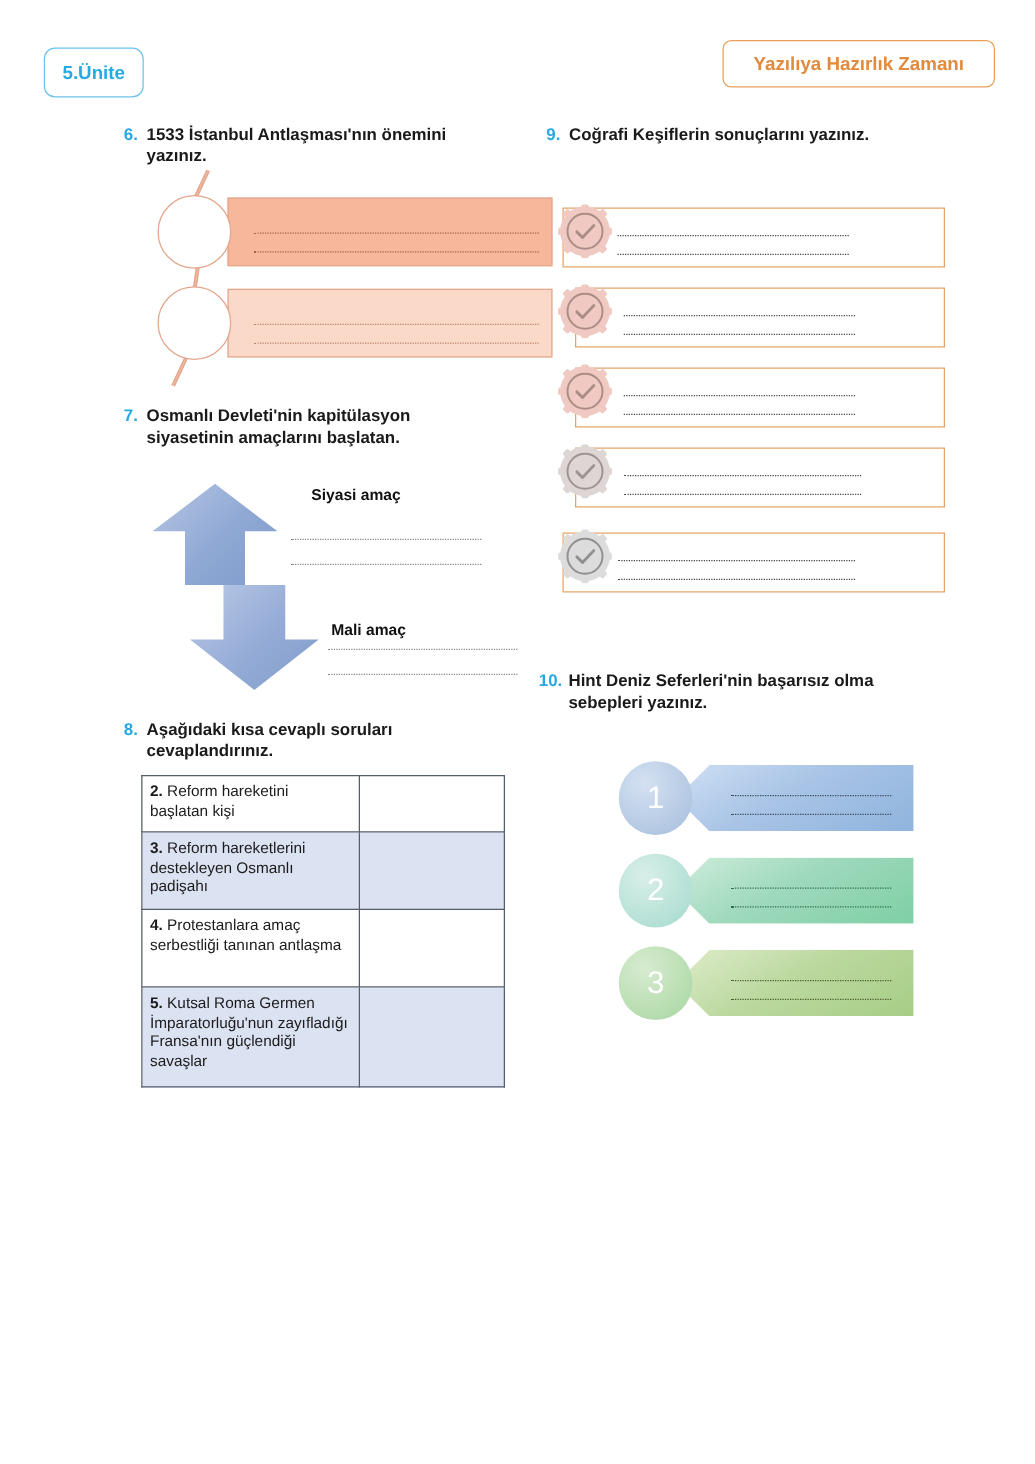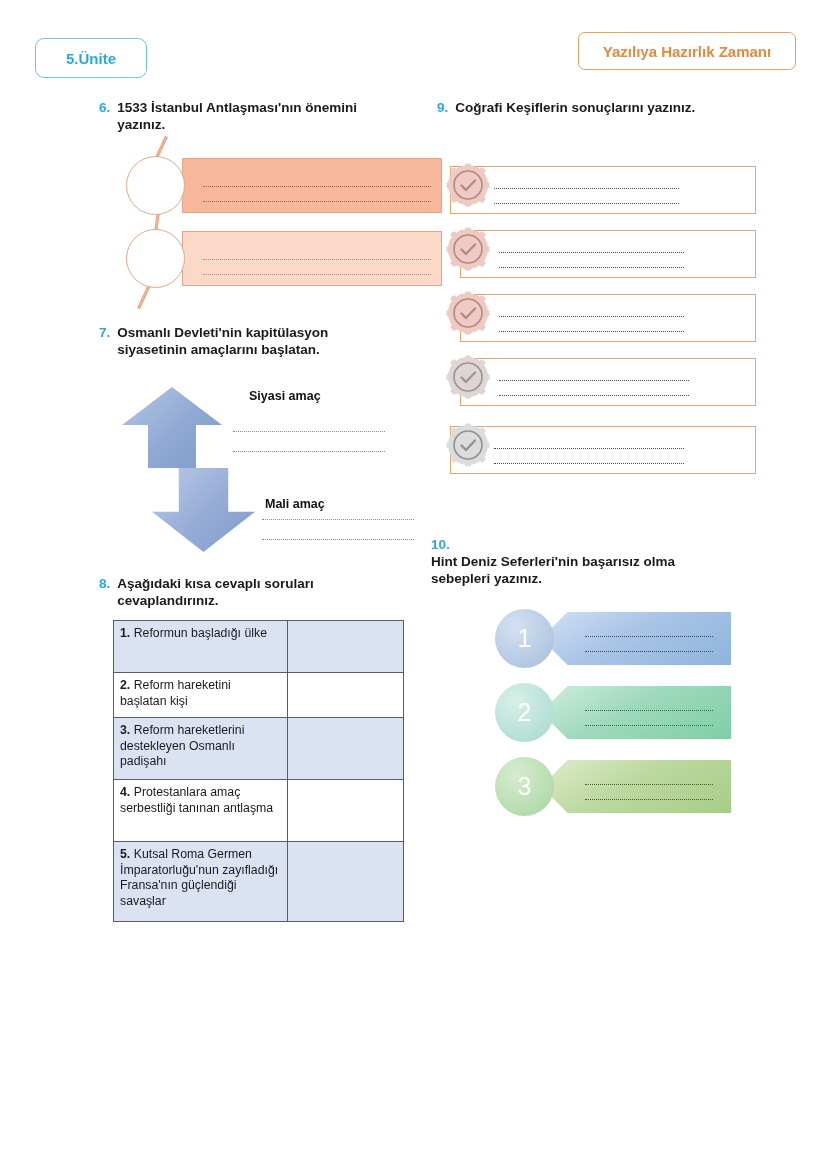--- a/index.html
+++ b/index.html
@@ -7,21 +7,21 @@
     width: 828px; height: 1171px;
     background: #ffffff;
     font-family: "Liberation Sans", sans-serif;
     overflow: hidden;
   }
   .page { position: relative; width: 828px; height: 1171px; background:#fff; }
 
   
   .unit-badge {
     position: absolute; left: 35px; top: 38px;
-    width: 112px; height: 40px;
+    width: 80px; height: 40px;
     border: 1.6px solid #6ec4ea; border-radius: 9px;
     display: flex; align-items: center; justify-content: center;
     color: #29a9e1; font-size: 15px; font-weight: bold;
   }
   .prep-badge {
     position: absolute; left: 578px; top: 32px;
     width: 218px; height: 38px;
     border: 1.6px solid #e8a05c; border-radius: 7px;
     display: flex; align-items: center; justify-content: center;
     color: #e08b3e; font-size: 15px; font-weight: bold;
@@ -35,21 +35,21 @@
   }
   .q-text {
     color: #1a1a1a; font-size: 13.5px; font-weight: bold;
     line-height: 17px; white-space: pre-line;
   }
 
   #q6 { left: 99px; top: 99px; width: 300px; }
   #q7 { left: 99px; top: 324px; width: 300px; }
   #q8 { left: 99px; top: 575px; width: 300px; }
   #q9 { left: 437px; top: 99px; width: 330px; }
-  #q10 { left: 431px; top: 536px; width: 330px; flex-direction: column; }
+  #q10 { left: 431px; top: 536px; width: 330px; }
   #q10 .q-num { margin-right: 5px; }
 
   
   .bar-row { position: absolute; }
   .bar {
     position: absolute; left: 56px; top: 0;
     width: 260px; height: 55px;
     border: 1px solid #e2a78d;
   }
   .bar.deep { background: #f7b79a; }
@@ -211,27 +211,20 @@
   </div>
 
   <div class="q" id="q8">
     <span class="q-num">8.</span>
     <span class="q-text">Aşağıdaki kısa cevaplı soruları
 cevaplandırınız.</span>
   </div>
 
   <table class="tbl">
     <tbody>
-      <tr class="shade">
-        <td class="q-col">
-          <b>1.</b>
-          <span>Reformun başladığı ülke</span>
-        </td>
-        <td class="a-col" style="height:52px;"></td>
-      </tr>
       <tr class="plain">
         <td class="q-col">
           <b>2.</b>
           <span>Reform hareketini başlatan kişi</span>
         </td>
         <td class="a-col" style="height:45px;"></td>
       </tr>
       <tr class="shade">
         <td class="q-col">
           <b>3.</b>

